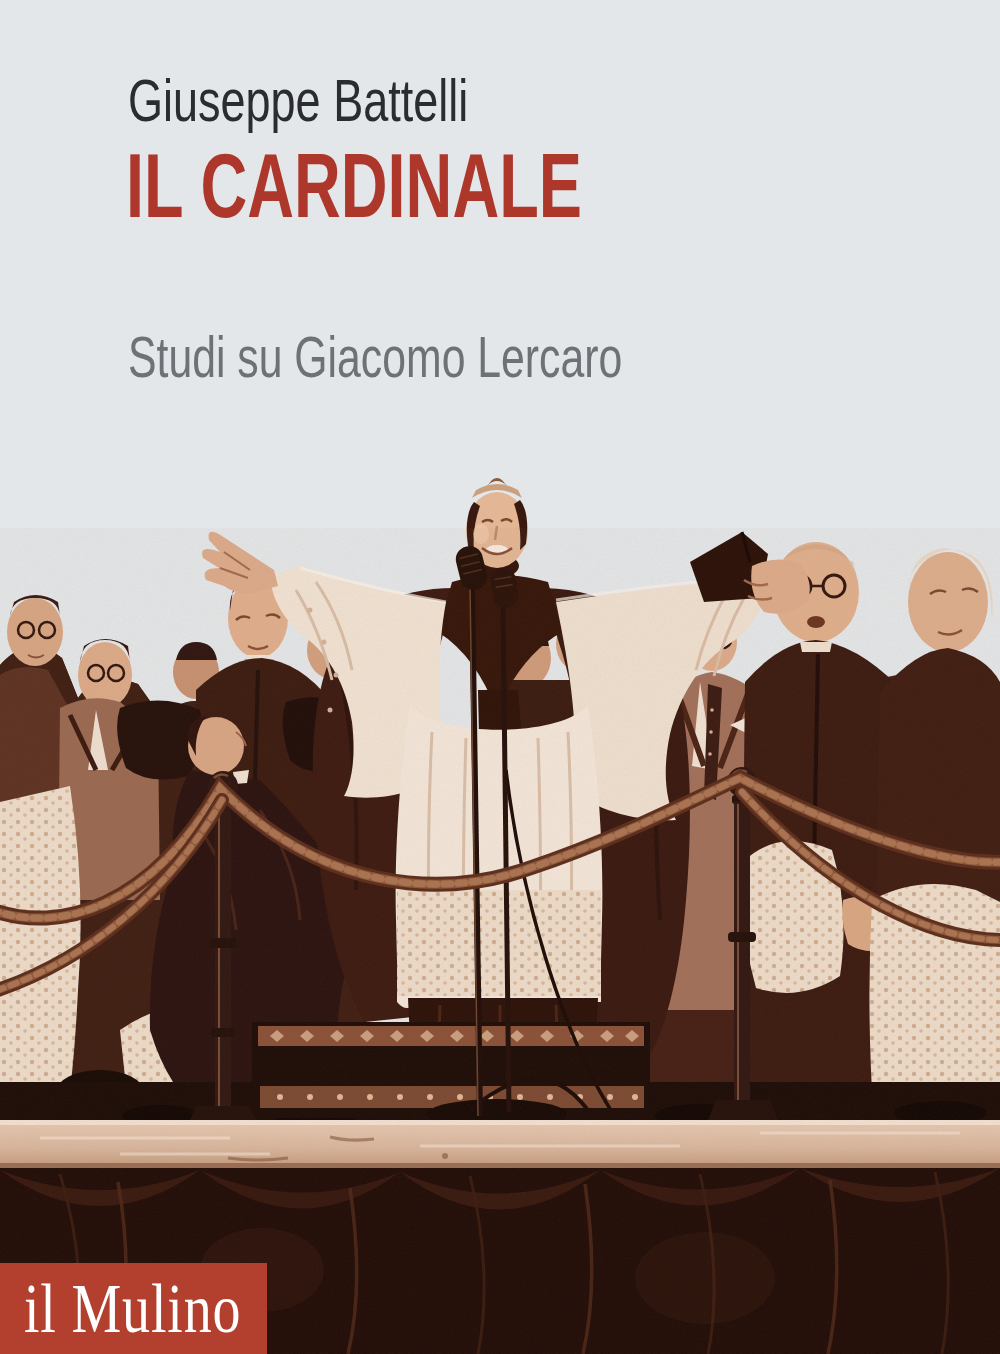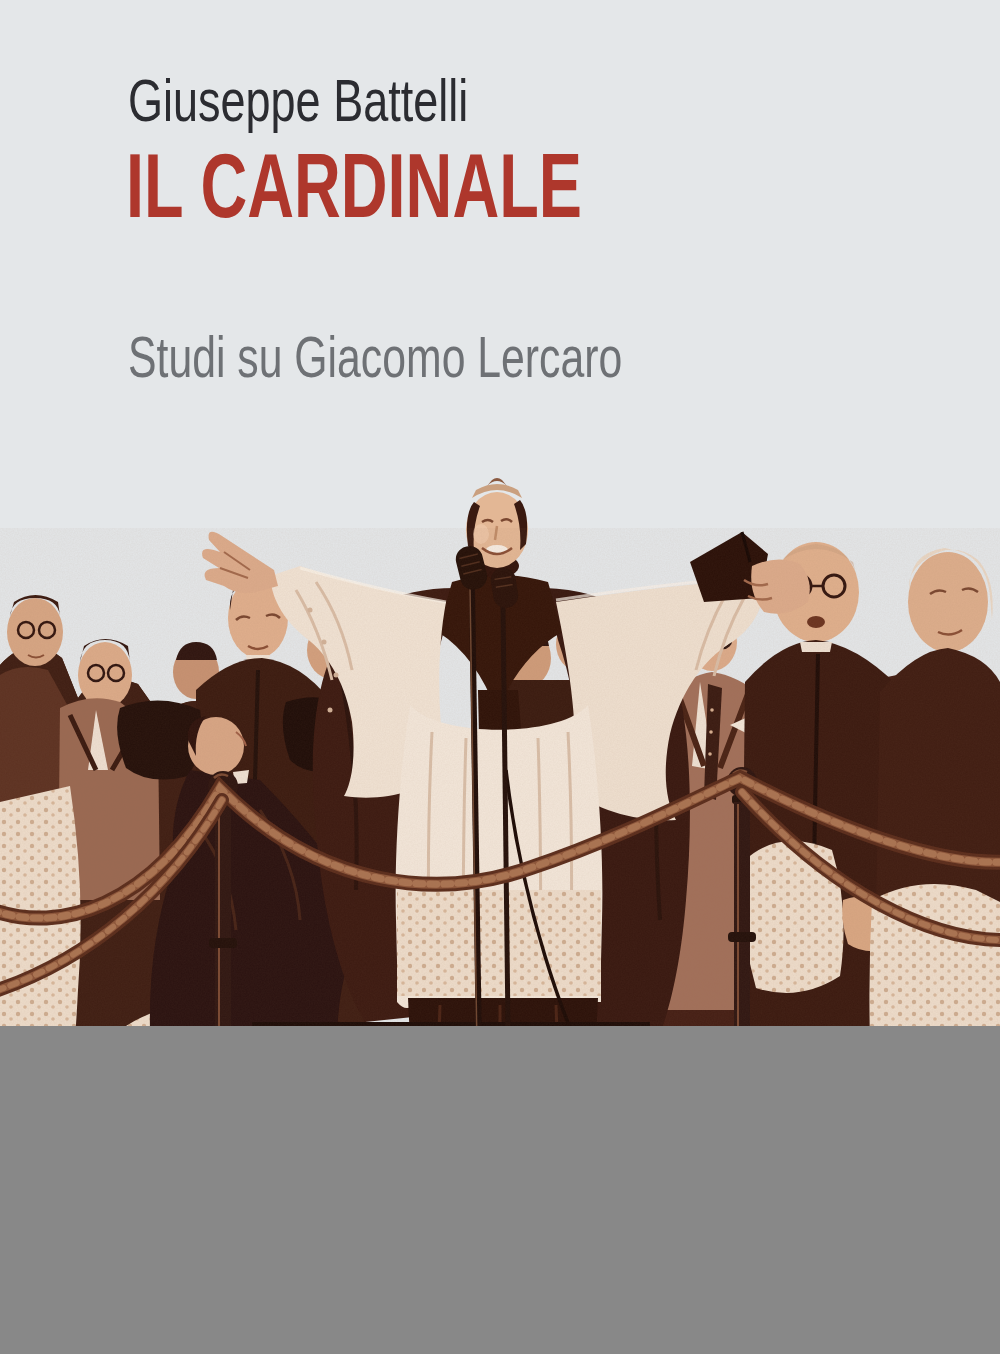--- a/index.html
+++ b/index.html
@@ -1,18 +1,18 @@
 <!DOCTYPE html>
 <html><head>
 <meta charset="utf-8">
 <style>
   html,body{margin:0;padding:0;background:#888;}
   .cover{
     position:relative;
-    width:1000px;height:1026px;
+    width:1000px;height:1354px;
     background:#e4e7e9;
     overflow:hidden;
     font-family:"Liberation Sans",sans-serif;
   }
   .tx{display:inline-block;transform-origin:0 0;white-space:nowrap;}
 
   .author{position:absolute;left:128px;top:66px;font-size:60px;font-weight:400;color:#2b2c31;}
   .author .tx{transform:scaleX(0.75);}
 
   .title{position:absolute;left:126px;top:140px;font-size:90px;font-weight:700;color:#ae372c;line-height:92px;letter-spacing:0px;}
@@ -328,14 +328,17 @@
       <g>
         <path d="M222,330 C170,420 90,490 -8,522" stroke="#5b2d1c" stroke-width="14"></path>
         <path d="M222,330 C170,420 90,490 -8,522" stroke="#8d563a" stroke-width="8"></path>
         <path d="M222,330 C170,420 90,490 -8,522" stroke="#b27c59" stroke-width="6" stroke-dasharray="7 7" opacity="0.8"></path>
       </g>
     </g>
 
     <rect x="0" y="58" width="1000" height="826" filter="url(#grain)" opacity="0.5"></rect>
   </svg>
 
+  <div class="publisher-box">
+    <span class="ptx">il Mulino</span>
+  </div>
 
 </div>
 
 </body></html>

